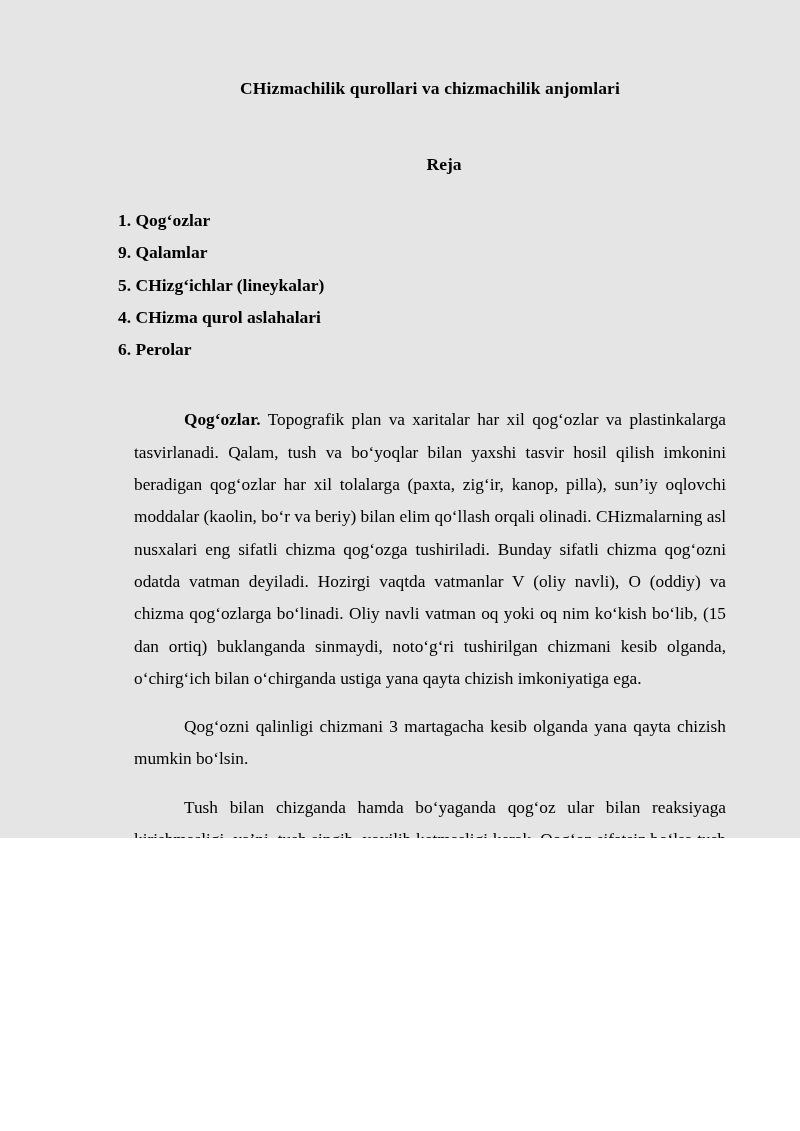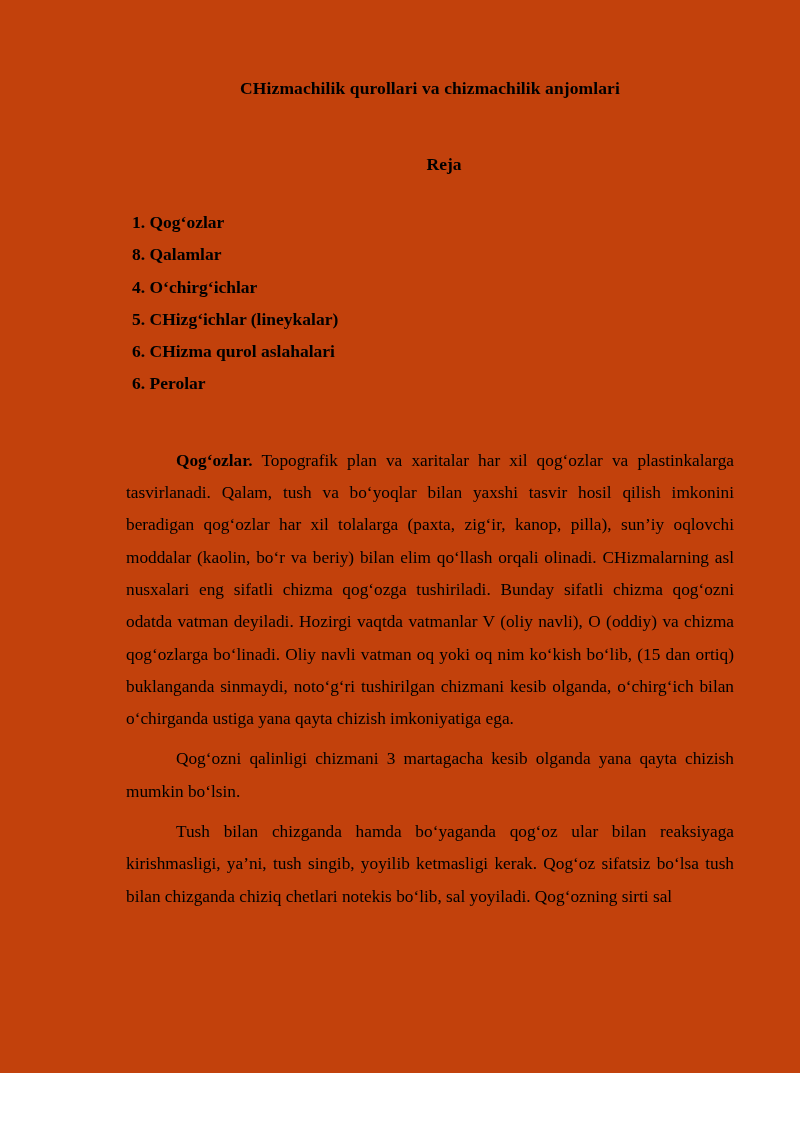--- a/index.html
+++ b/index.html
@@ -8,22 +8,22 @@
     background: #ffffff;
   }
   body {
     font-family: "Liberation Serif", "DejaVu Serif", serif;
     color: #000000;
     -webkit-font-smoothing: antialiased;
   }
   .page {
     position: relative;
     width: 800px;
-    height: 1073px;
-    background: #c2410c;
+    height: 838px;
+    background: #e5e5e5;
     box-sizing: border-box;
     overflow: hidden;
   }
   .content {
     position: absolute;
     left: 118px;
     top: 0;
     width: 624px;
   }
   .doc-title {
@@ -37,62 +37,61 @@
   .section-heading {
     font-size: 17.5px;
     font-weight: bold;
     text-align: center;
     margin: 12px;
     padding-top: 43px;
     padding-left: 28px;
   }
   .toc {
     list-style: none;
-    margin: 14px;
+    margin: 0;
     padding: 0;
     padding-top: 17px;
   }
   .toc-item {
     font-size: 17.5px;
     font-weight: bold;
     line-height: 32.3px;
     white-space: nowrap;
   }
   .body-block {
     padding-top: 23px;
   }
   .para {
     font-size: 17.3px;
     line-height: 32.3px;
     text-align: justify;
     text-justify: inter-word;
     text-indent: 50px;
-    margin: 8px;
+    margin: 16px;
     hyphens: none;
   }
   .para .lead {
     font-weight: bold;
   }
 </style>
 </head>
 <body>
 
 <div class="page">
   <div class="content">
 
     <h1 class="doc-title">CHizmachilik qurollari va chizmachilik anjomlari</h1>
 
     <h2 class="section-heading">Reja</h2>
 
     <ul class="toc">
       <li class="toc-item">1. Qog‘ozlar</li>
-      <li class="toc-item">8. Qalamlar</li>
-      <li class="toc-item">4. O‘chirg‘ichlar</li>
+      <li class="toc-item">9. Qalamlar</li>
       <li class="toc-item">5. CHizg‘ichlar (lineykalar)</li>
-      <li class="toc-item">6. CHizma qurol aslahalari</li>
+      <li class="toc-item">4. CHizma qurol aslahalari</li>
       <li class="toc-item">6. Perolar</li>
     </ul>
 
     <div class="body-block">
       <p class="para">
         <span class="lead">Qog‘ozlar.</span><span> Topografik plan va xaritalar har xil qog‘ozlar va plastinkalarga tasvirlanadi. Qalam, tush va bo‘yoqlar bilan yaxshi tasvir hosil qilish imkonini beradigan qog‘ozlar har xil tolalarga (paxta, zig‘ir, kanop, pilla), sun’iy oqlovchi moddalar (kaolin, bo‘r va beriy) bilan elim qo‘llash orqali olinadi. CHizmalarning asl nusxalari eng sifatli chizma qog‘ozga tushiriladi. Bunday sifatli chizma qog‘ozni odatda vatman deyiladi. Hozirgi vaqtda vatmanlar V (oliy navli), O (oddiy) va chizma qog‘ozlarga bo‘linadi. Oliy navli vatman oq yoki oq nim ko‘kish bo‘lib, (15 dan ortiq) buklanganda sinmaydi, noto‘g‘ri tushirilgan chizmani kesib olganda, o‘chirg‘ich bilan o‘chirganda ustiga yana qayta chizish imkoniyatiga ega.</span>
       </p>
       <p class="para">
         <span>Qog‘ozni qalinligi chizmani 3 martagacha kesib olganda yana qayta chizish mumkin bo‘lsin.</span>
       </p>

